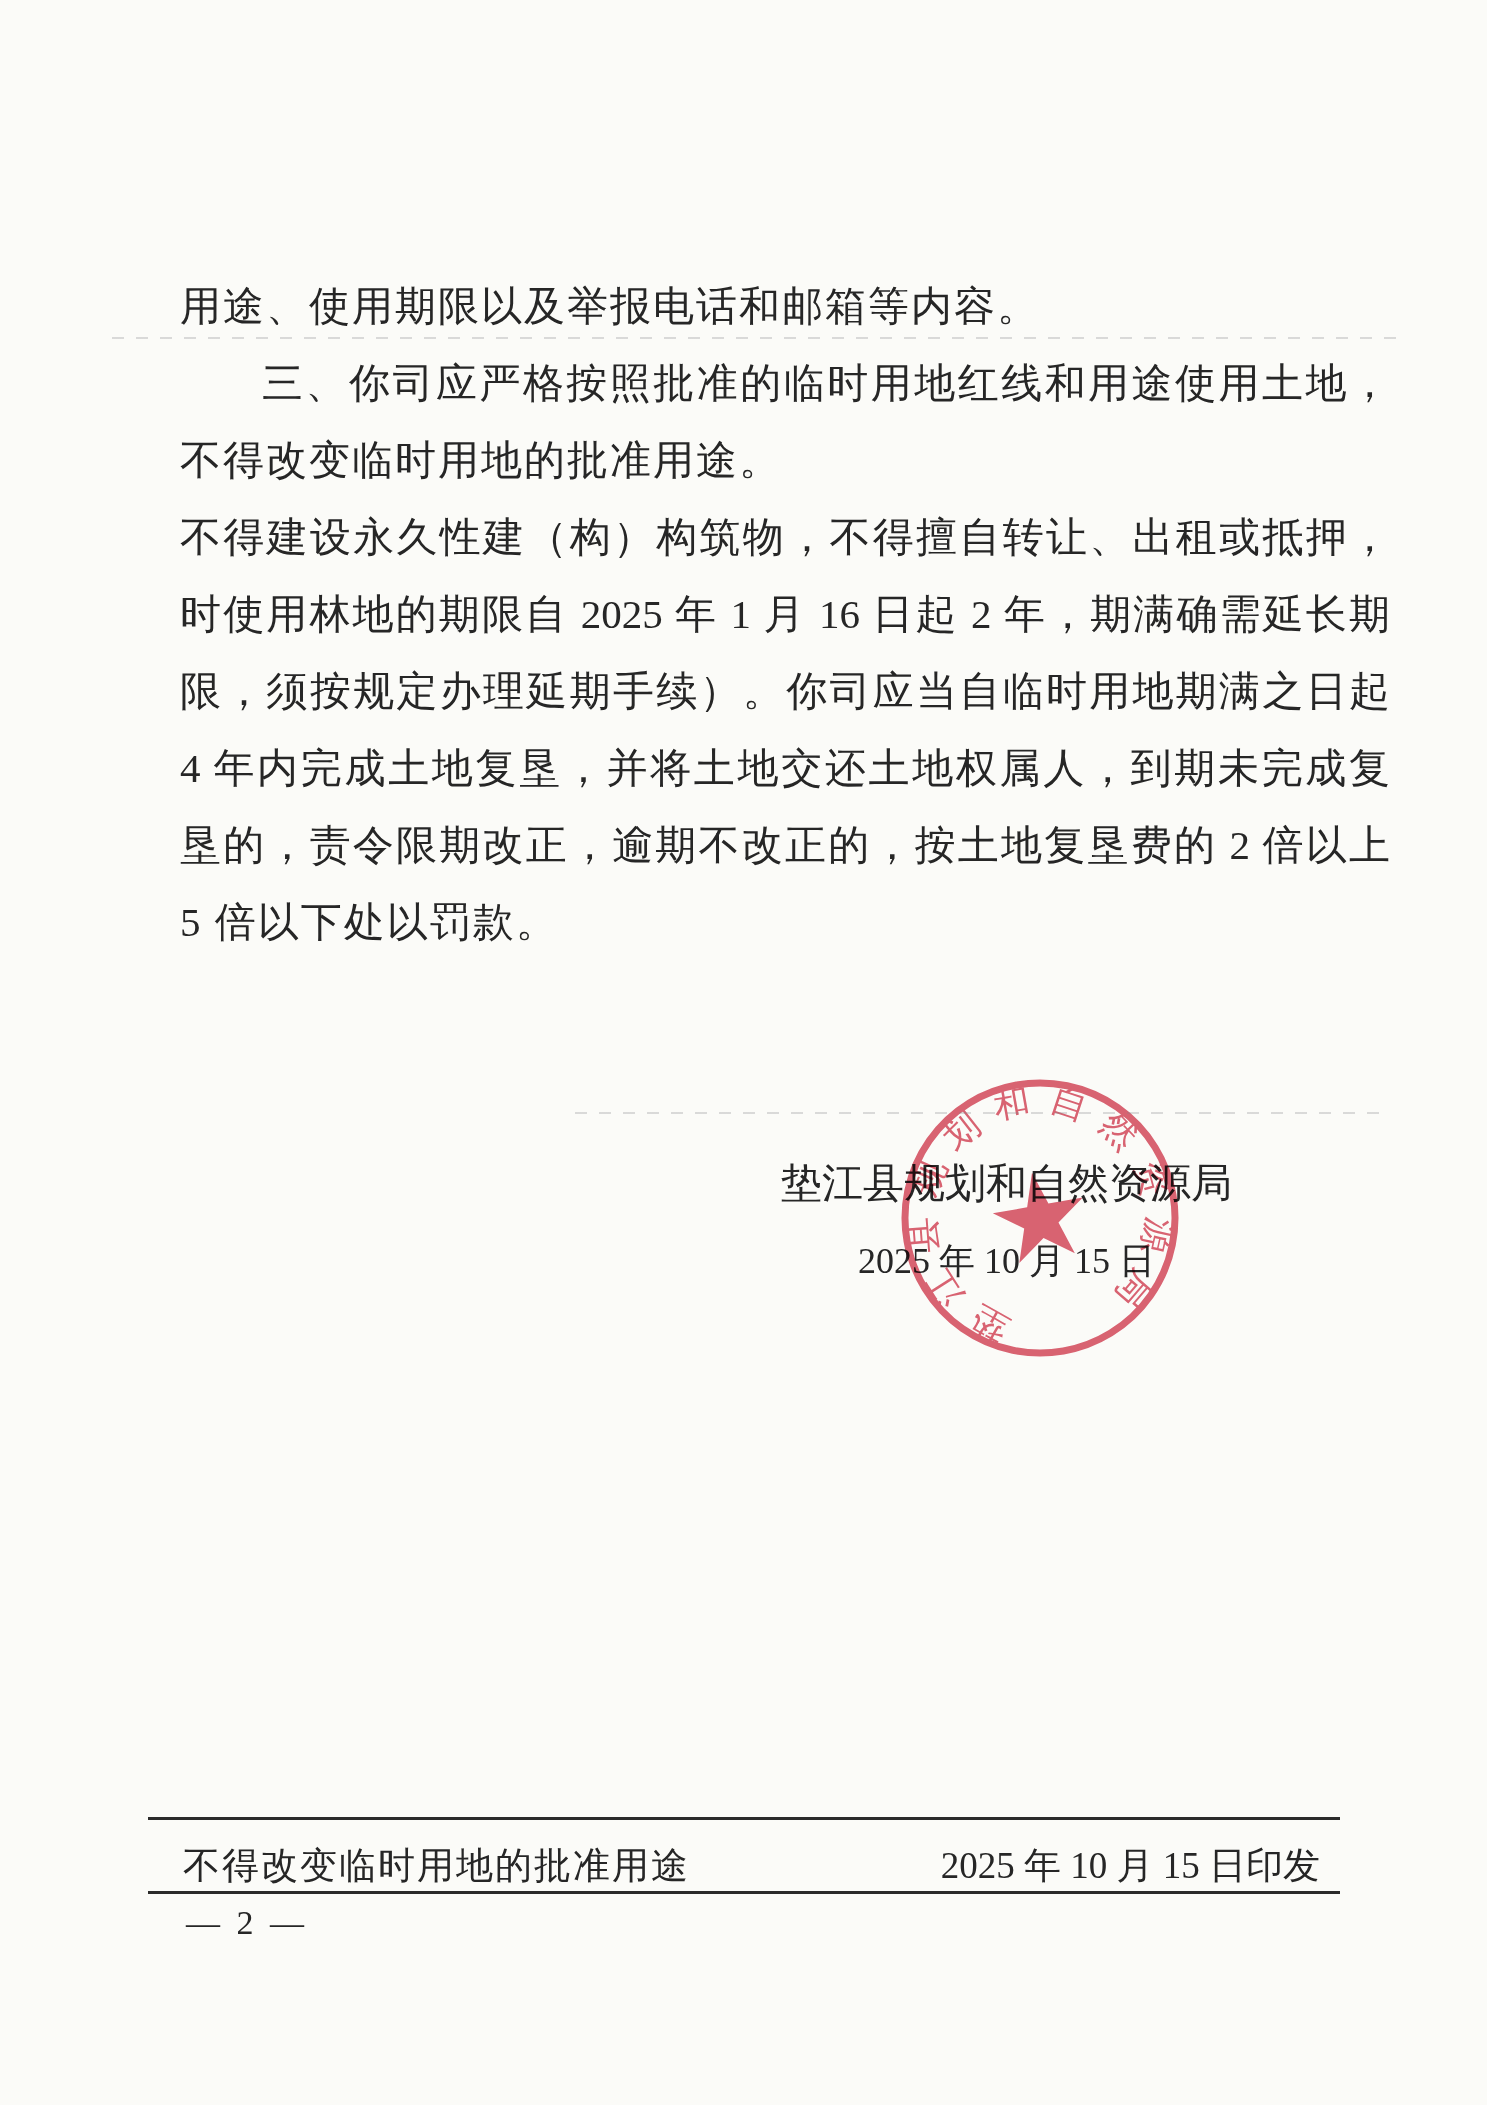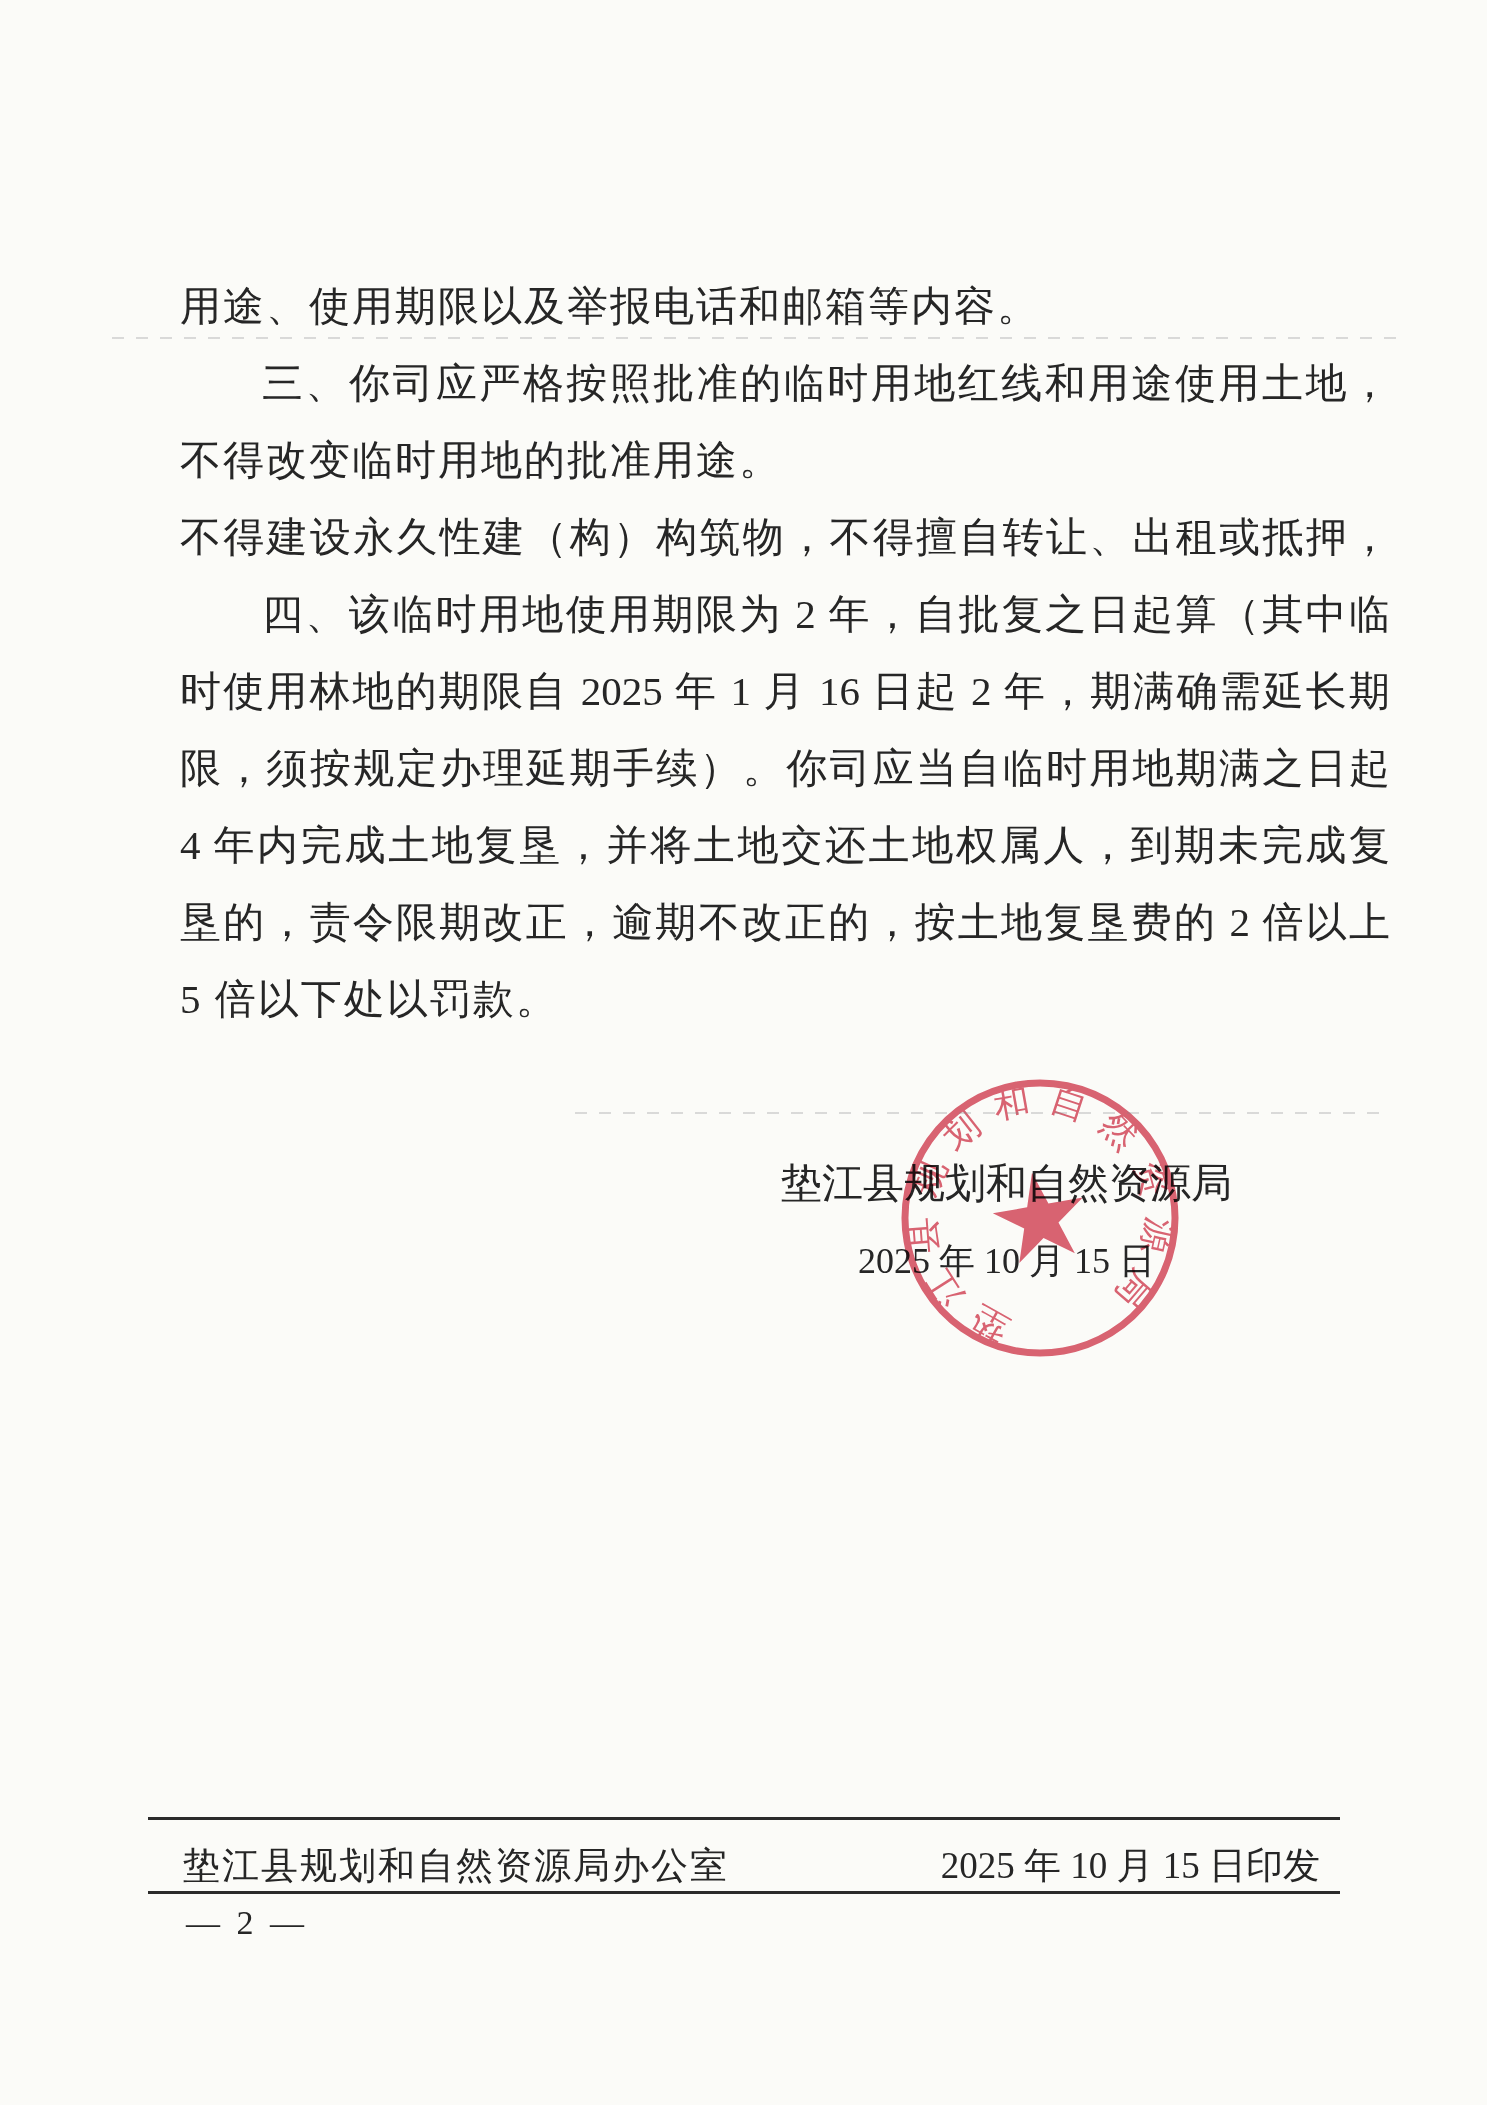--- a/index.html
+++ b/index.html
@@ -47,21 +47,20 @@
 </head>
 <body>
 
 <div class="page" style="background: rgb(251, 251, 248); color: rgb(38, 38, 38);">
 
   <div class="body-text">
     <div class="ln left">用途、使用期限以及举报电话和邮箱等内容。</div>
     <div class="ln just indent">三、你司应严格按照批准的临时用地红线和用途使用土地，</div>
     <div class="ln left">不得改变临时用地的批准用途。</div>
     <div class="ln just">不得建设永久性建（构）构筑物，不得擅自转让、出租或抵押，</div>
-    <div class="ln just indent">四、该临时用地使用期限为 2 年，自批复之日起算（其中临</div>
     <div class="ln just">时使用林地的期限自 2025 年 1 月 16 日起 2 年，期满确需延长期</div>
     <div class="ln just">限，须按规定办理延期手续）。你司应当自临时用地期满之日起</div>
     <div class="ln just">4 年内完成土地复垦，并将土地交还土地权属人，到期未完成复</div>
     <div class="ln just">垦的，责令限期改正，逾期不改正的，按土地复垦费的 2 倍以上</div>
     <div class="ln left">5 倍以下处以罚款。</div>
   </div>
 
   <div class="sig-agency">垫江县规划和自然资源局</div>
   <div class="sig-date">2025 年 10 月 15 日</div>
 
@@ -75,18 +74,18 @@
       <text font-size="36" letter-spacing="16" fill="currentColor" text-anchor="middle">
         <textPath href="#sealArc" startOffset="50%">垫江县规划和自然资源局</textPath>
       </text>
     </svg>
   </div>
 
   <div class="streak s1"></div>
   <div class="streak s2"></div>
 
   <div class="rule r1"></div>
-  <div class="foot-office">垫江县规划和自然资源局办公室</div>
+  <div class="foot-office">不得改变临时用地的批准用途</div>
   <div class="foot-date">2025 年 10 月 15 日印发</div>
   <div class="rule r2"></div>
   <div class="page-num">— 2 —</div>
 
 </div>
 
 </body></html>

